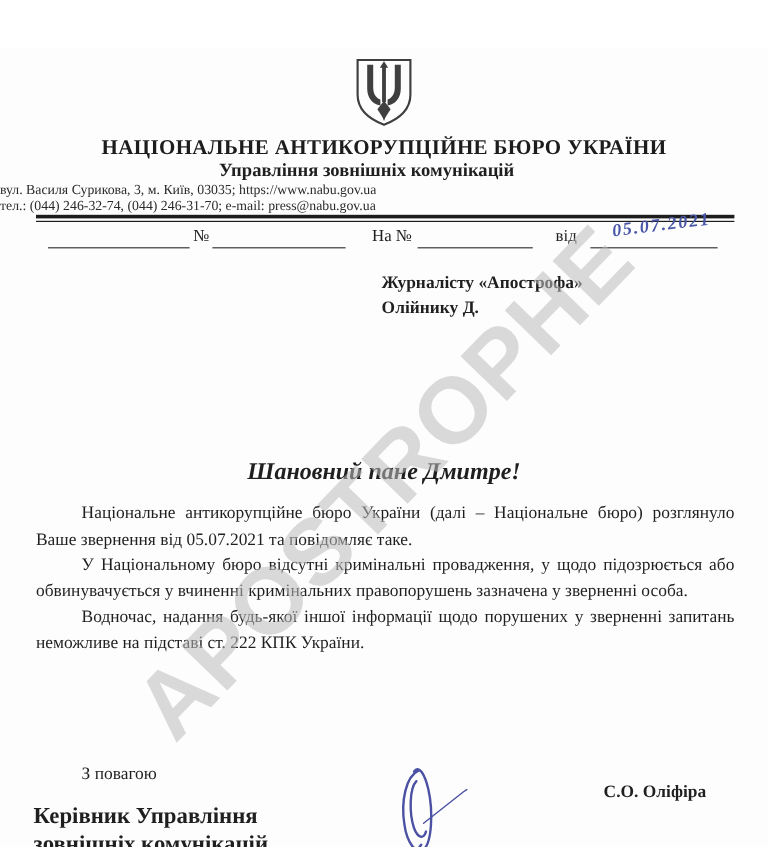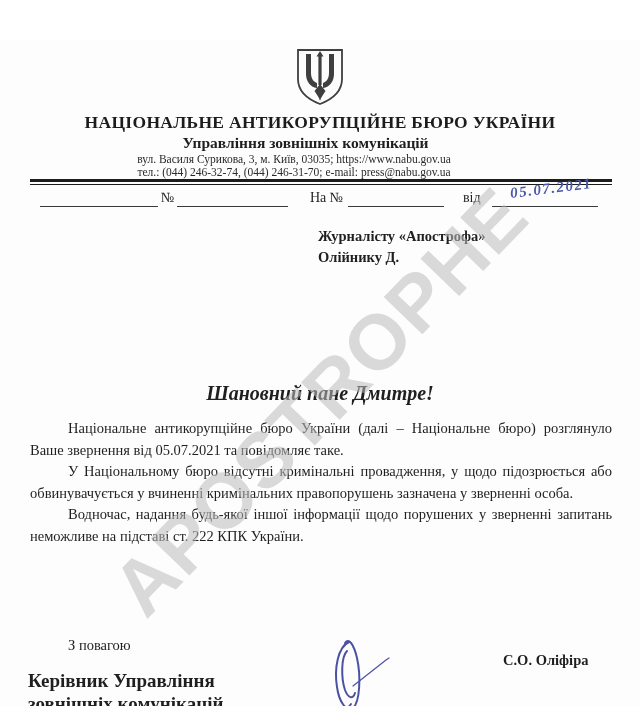--- a/index.html
+++ b/index.html
@@ -34,21 +34,20 @@
   .department {
     position: absolute;
     left: 0; top: 94px; width: 611px;
     text-align: center;
     font-weight: 700;
     font-size: 15.5px;
   }
   .addr-line {
     position: absolute;
     left: 0; width: 588px;
-    text-align: center;
     font-size: 11.5px;
     color: #2a2a2a;
   }
   .addr-1 { top: 113px; }
   .addr-2 { top: 126px; }
 
   .header-rule {
     position: absolute;
     left: 30px; top: 139px;
     width: 582px; height: 6px;

